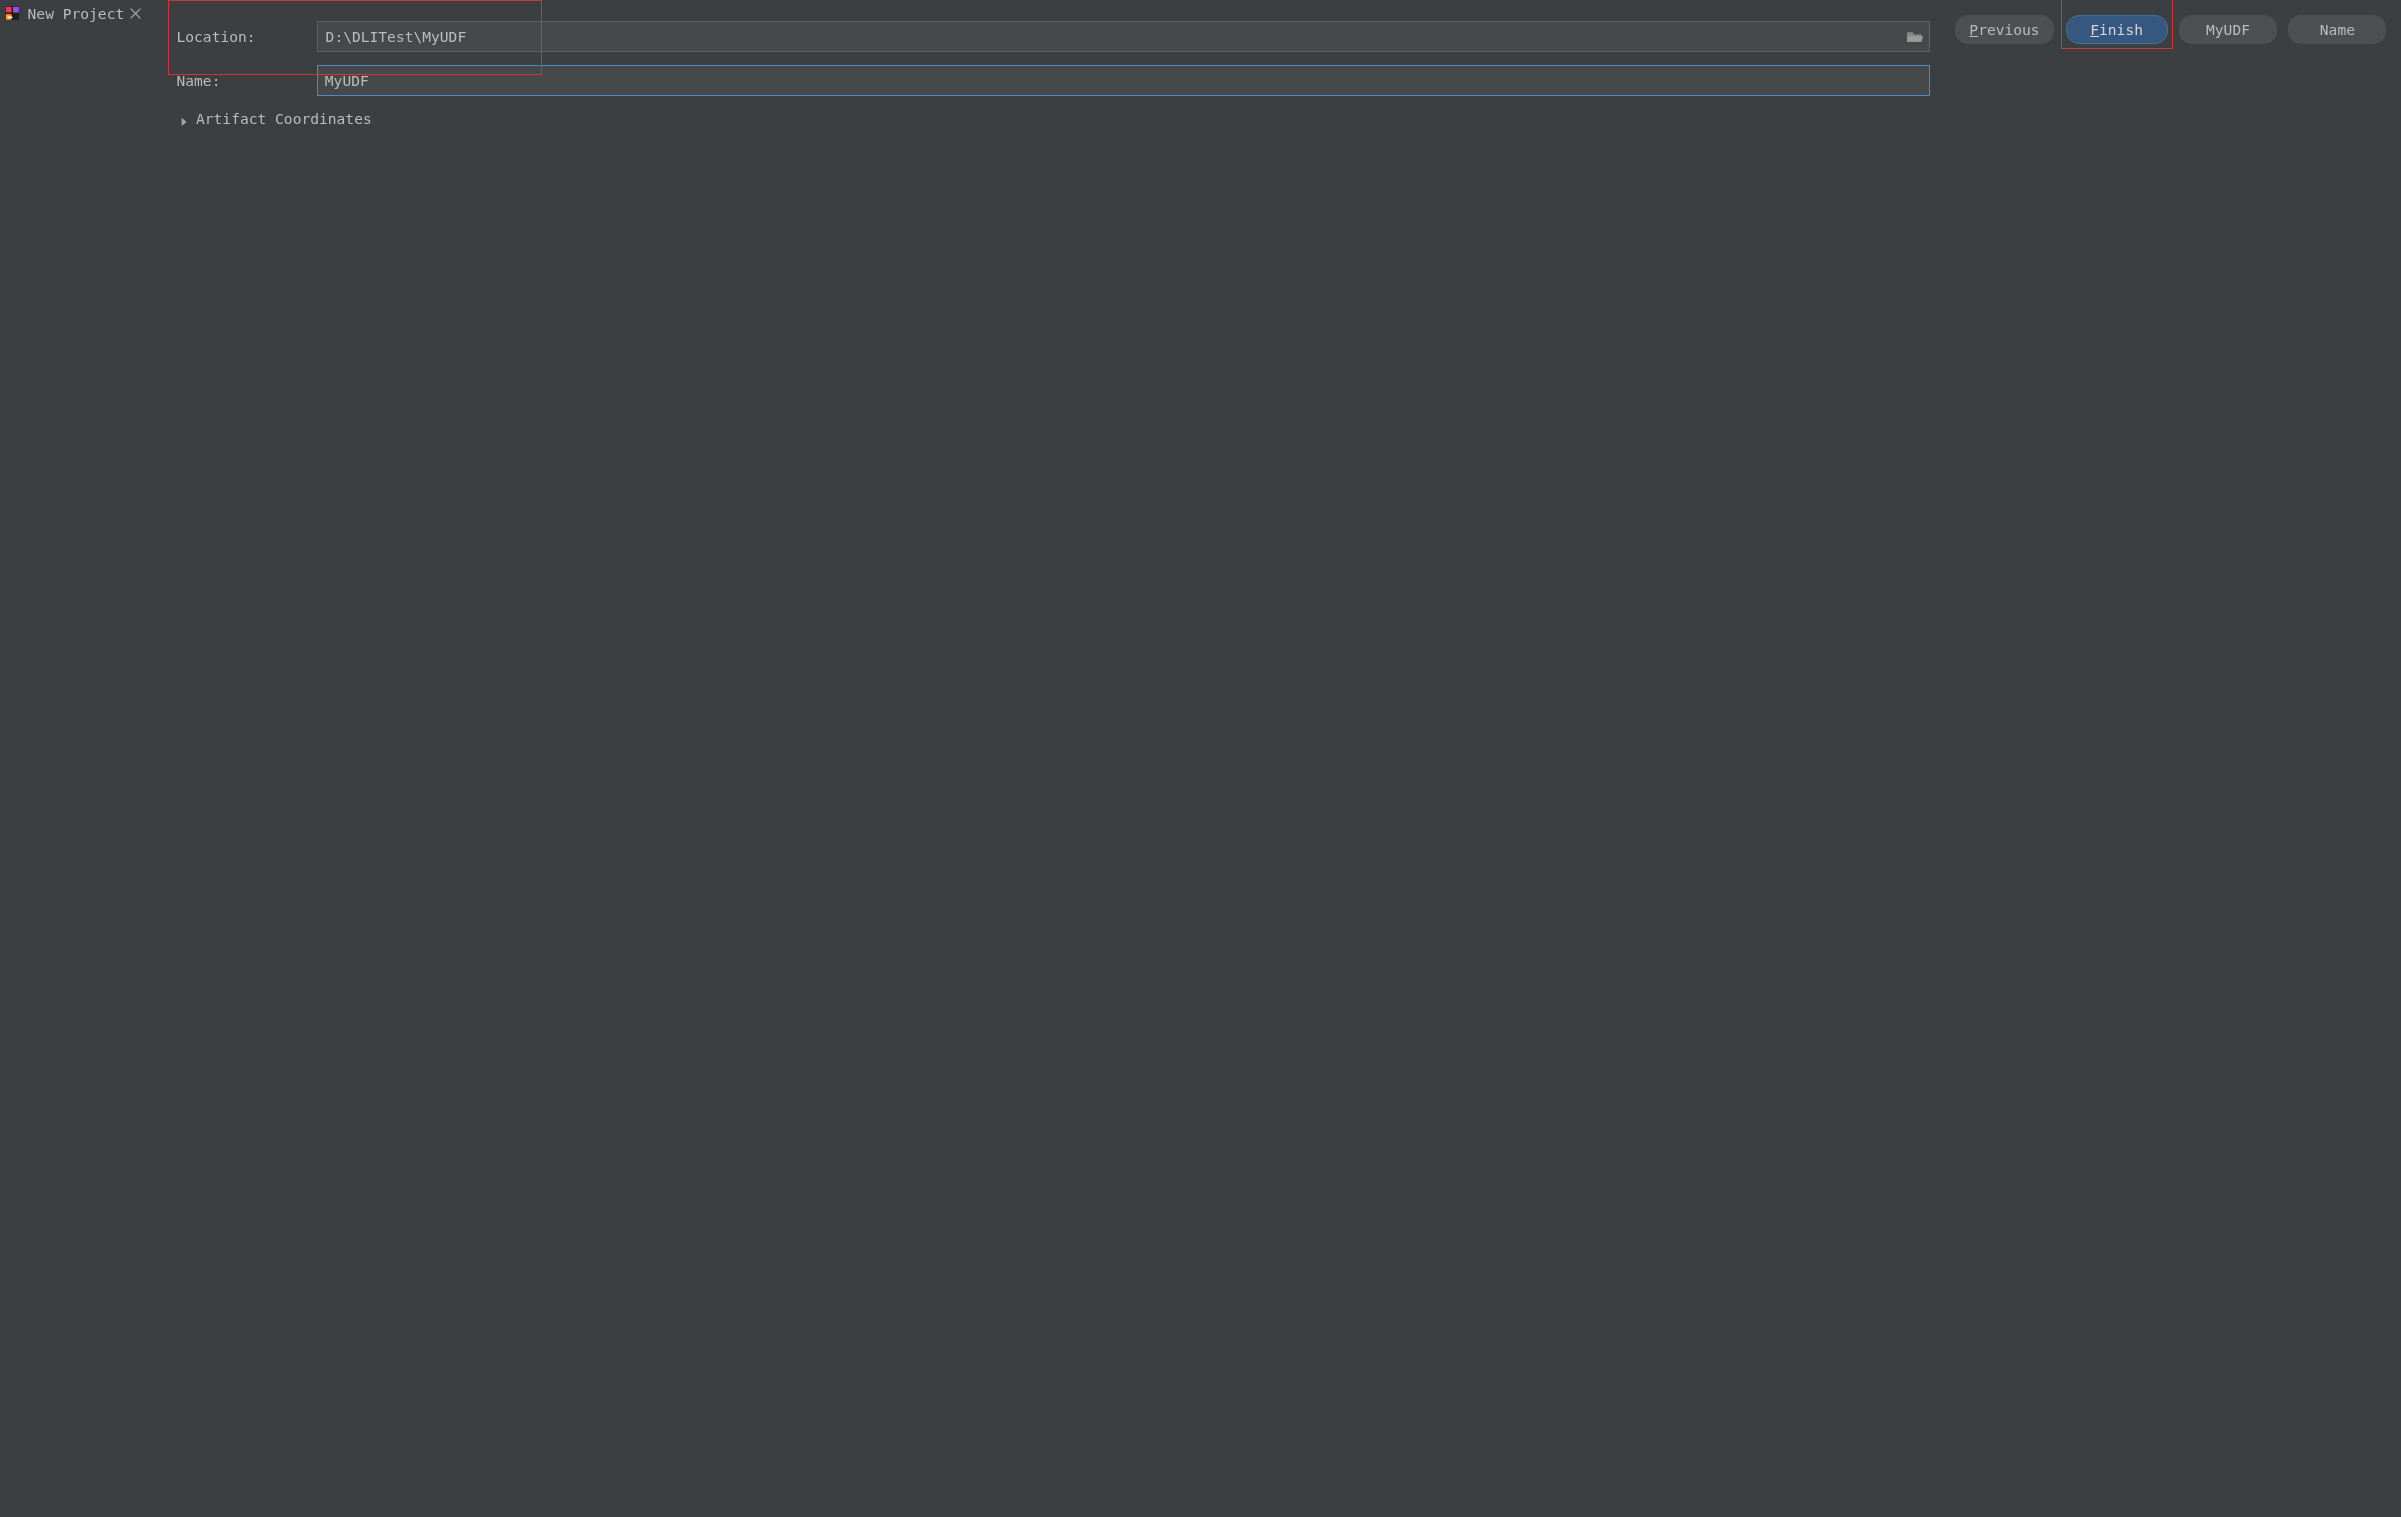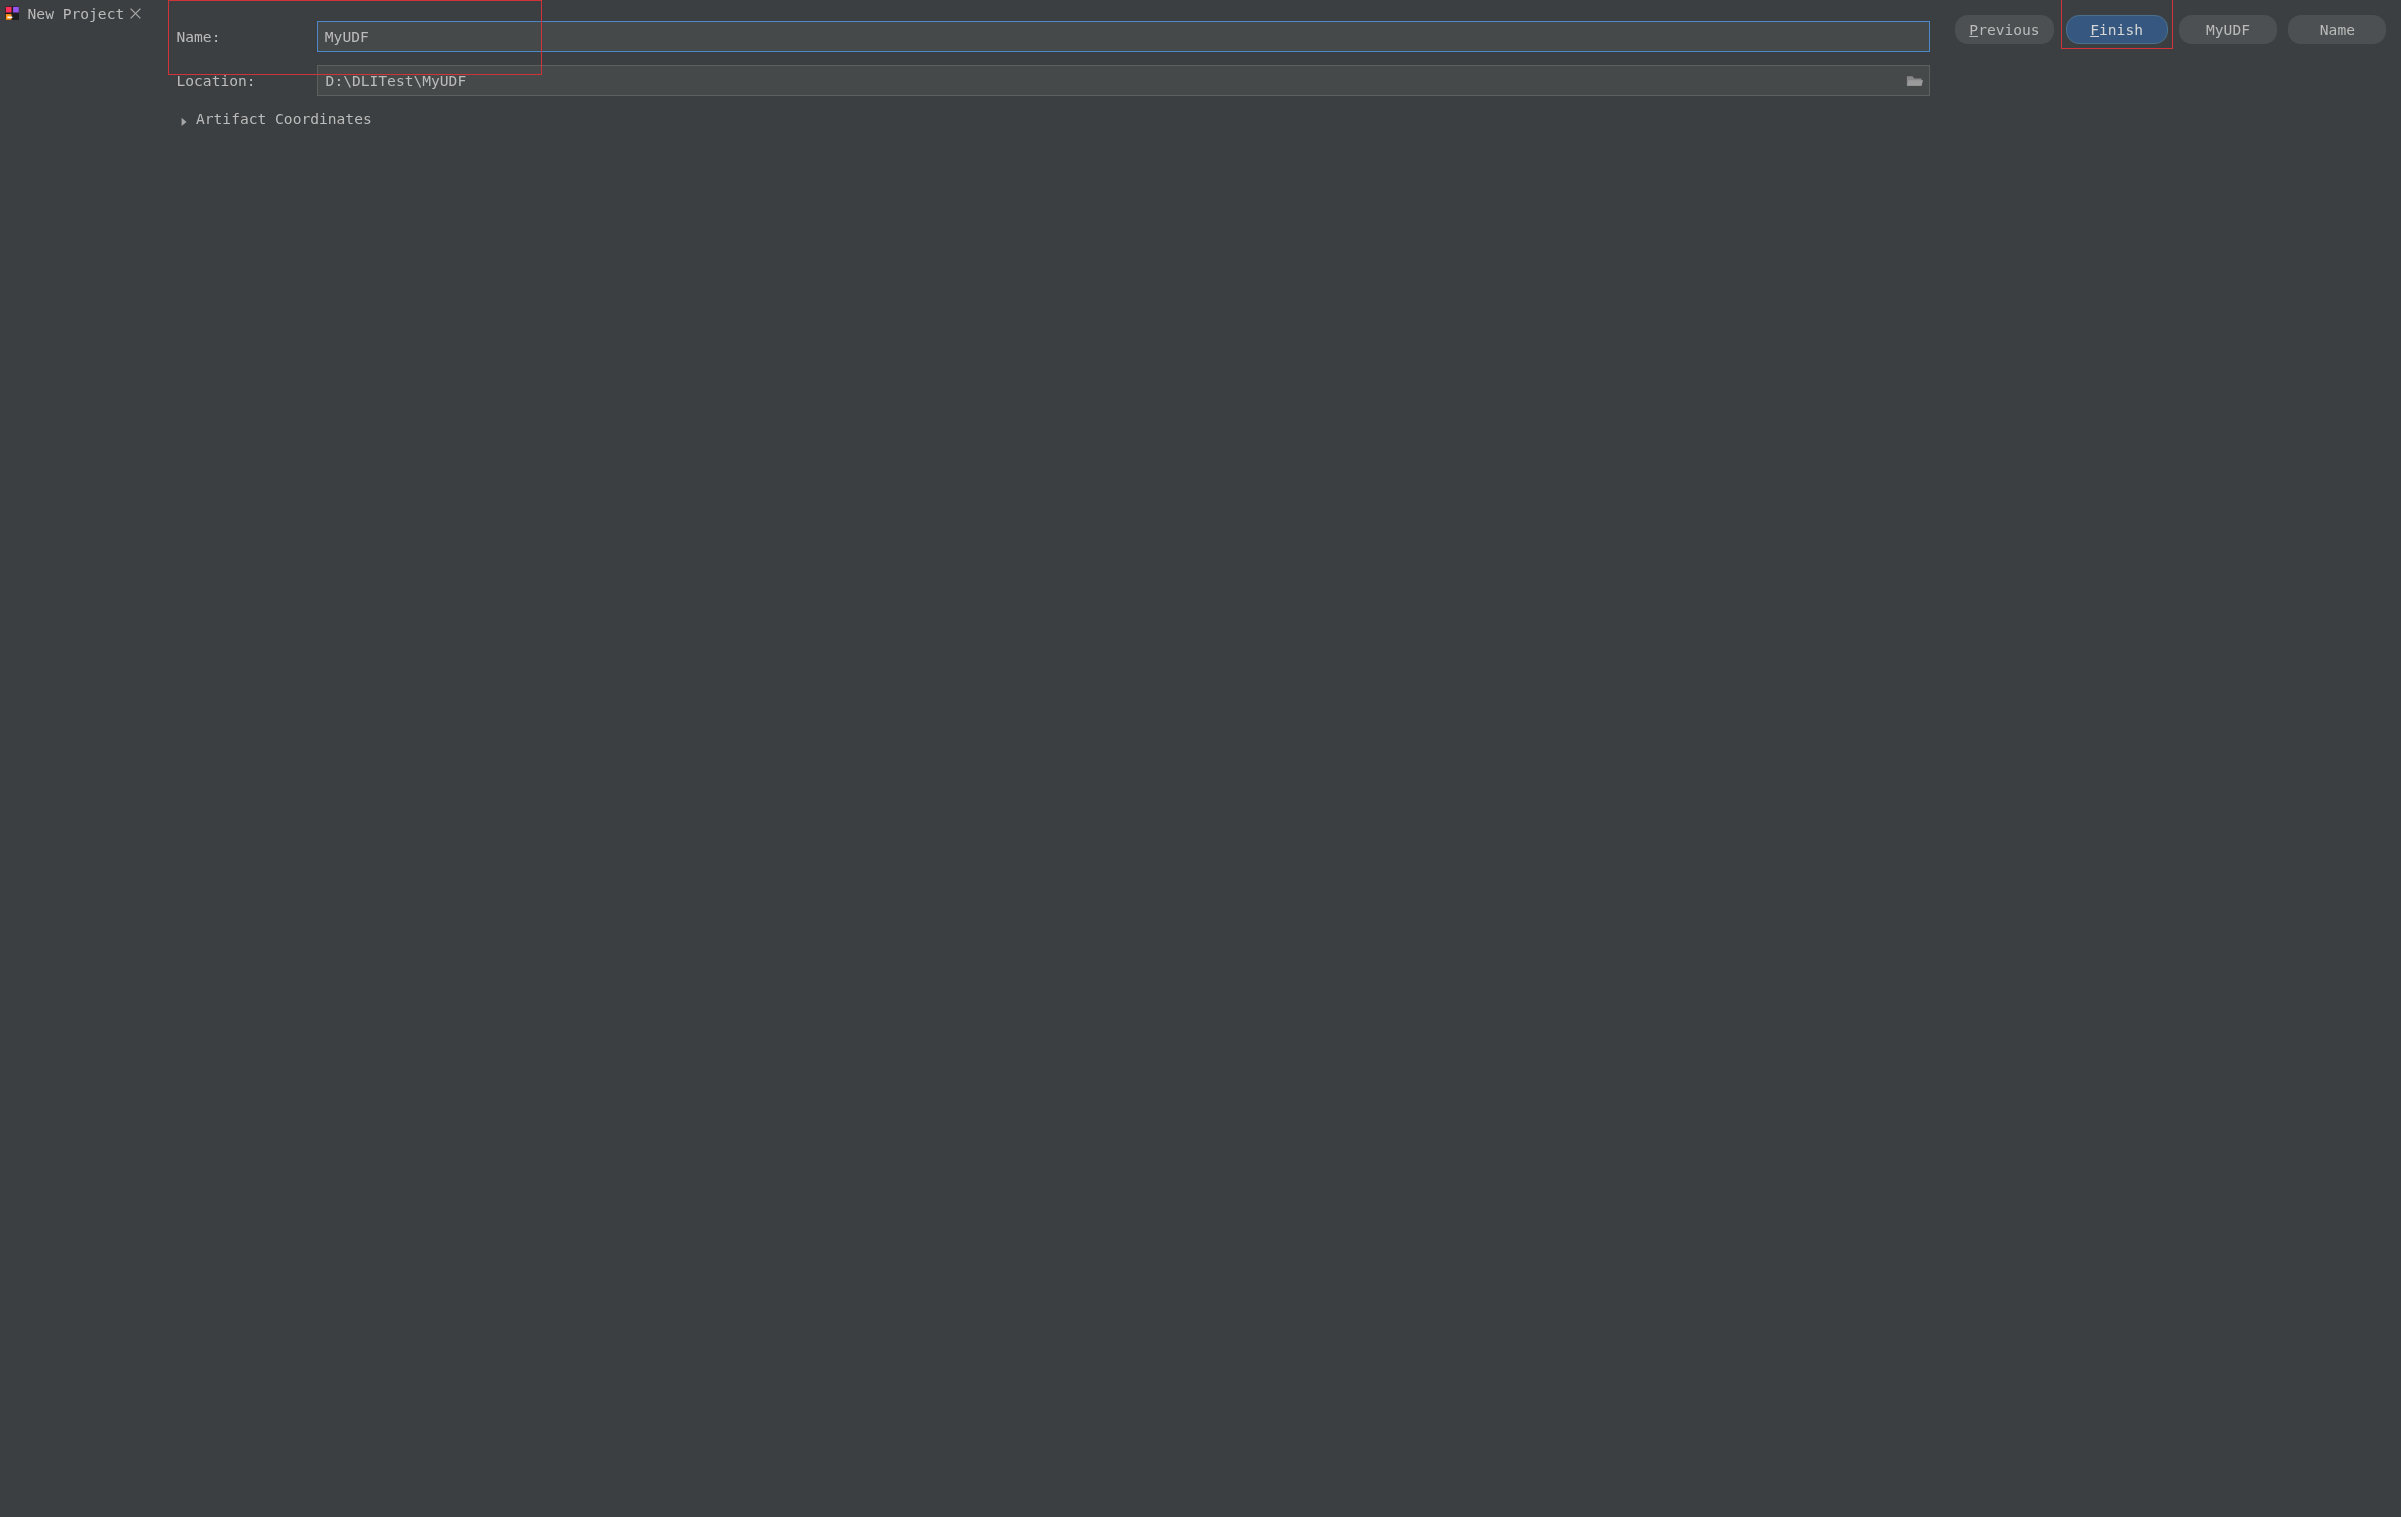--- a/index.html
+++ b/index.html
@@ -185,39 +185,39 @@
         <line x1="14" y1="2" x2="2" y2="14" stroke-width="1.6"></line>
       </svg>
     </span>
   </div>
 
   <div class="content">
 
     <div class="highlight-box" style="left:16.3px; top:0px; width:374px; height:75px;"></div>
 
     <div class="form-row">
-      <div class="form-label">Name:</div>
-      <div class="input-wrap">
-        <input type="text" class="text-field focused" value="MyUDF" style="">
-      </div>
-    </div>
-
-    <div class="form-row">
       <div class="form-label">Location:</div>
       <div class="input-wrap">
         <input type="text" class="text-field" value="D:\DLITest\MyUDF" style="">
         <span class="folder-icon">
           <svg width="18" height="14.6" viewBox="0 0 22 18">
             <path d="M1 3 L8 3 L10 6 L19 6 L19 15 L1 15 Z" fill="#878787"></path>
             <path d="M3 8 L21 8 L19 15 L1 15 Z" fill="#9b9b9b"></path>
           </svg>
         </span>
       </div>
     </div>
 
+    <div class="form-row">
+      <div class="form-label">Name:</div>
+      <div class="input-wrap">
+        <input type="text" class="text-field focused" value="MyUDF" style="">
+      </div>
+    </div>
+
     <div class="expand-row">
       <span class="chevron">
         <svg width="8.1" height="9.8" viewBox="0 0 10 12">
           <polygon points="2,1 8,6 2,11" fill="#a6a6a6"></polygon>
         </svg>
       </span>
       <span class="expand-label">Artifact Coordinates</span>
     </div>
 
   </div>

